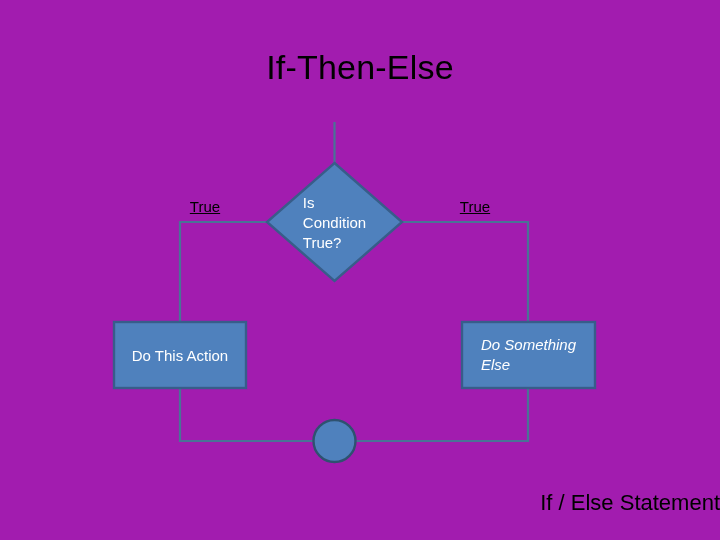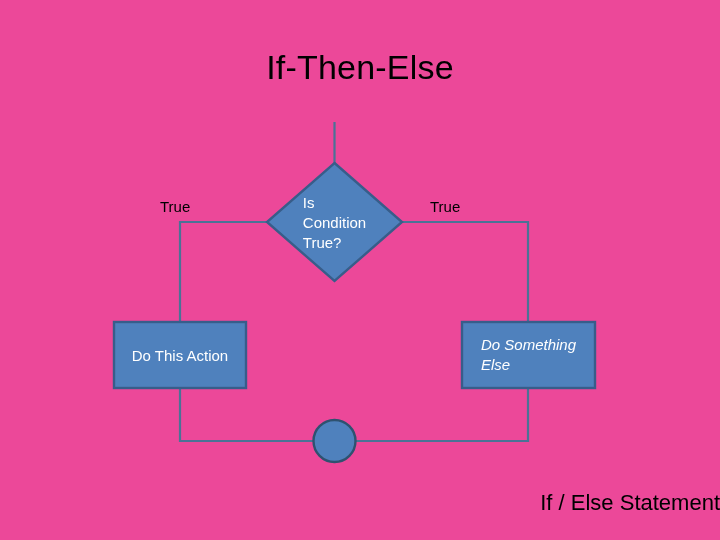--- a/index.html
+++ b/index.html
@@ -7,21 +7,21 @@
     padding: 0;
     background: #ffffff;
   }
   body {
     font-family: "Liberation Sans", sans-serif;
   }
   #slide {
     position: relative;
     width: 720px;
     height: 540px;
-    background: #ec4899;
+    background: #a21caf;
     overflow: hidden;
   }
 
   
   #title {
     position: absolute;
     left: 0;
     top: 46px;
     width: 720px;
     text-align: center;
@@ -89,21 +89,23 @@
     line-height: 20px;
     font-style: italic;
   }
 
   
   .branch-label {
     position: absolute;
     color: #000000;
     font-size: 15px;
     line-height: 19px;
+    text-align: center;
     white-space: pre;
+    text-decoration: underline;
   }
   #label-true {
     left: 160px;
     top: 197px;
     width: 90px;
   }
   #label-false {
     left: 430px;
     top: 197px;
     width: 90px;

